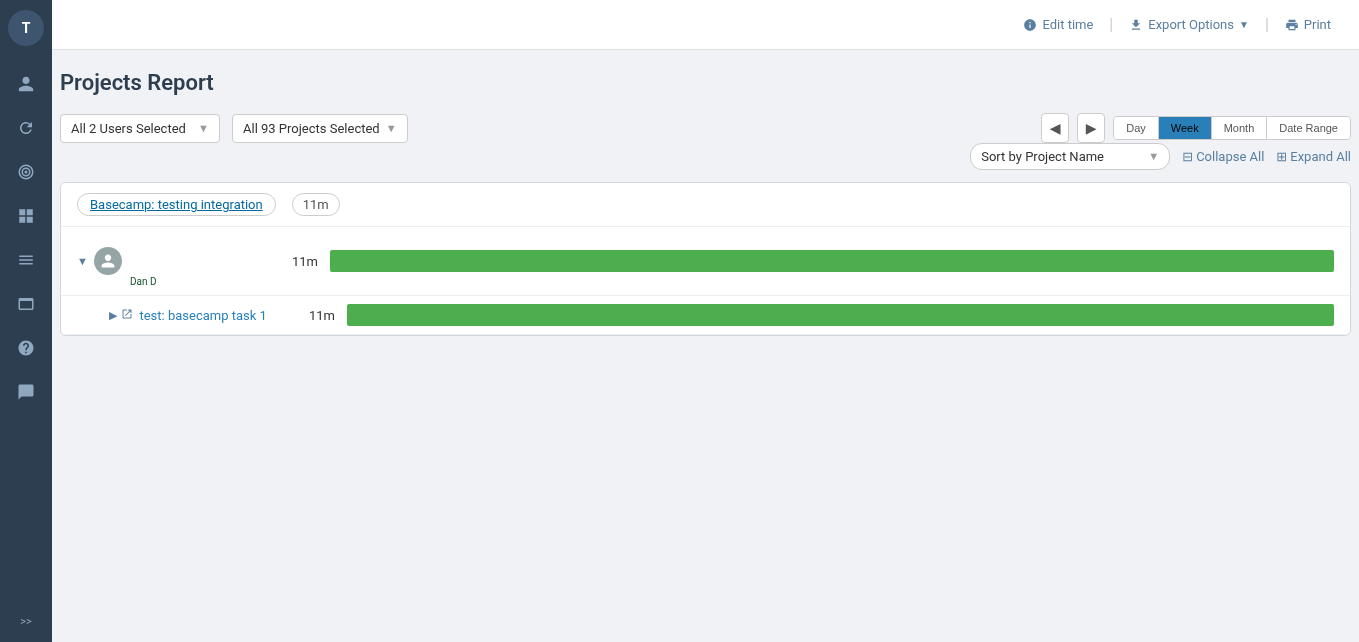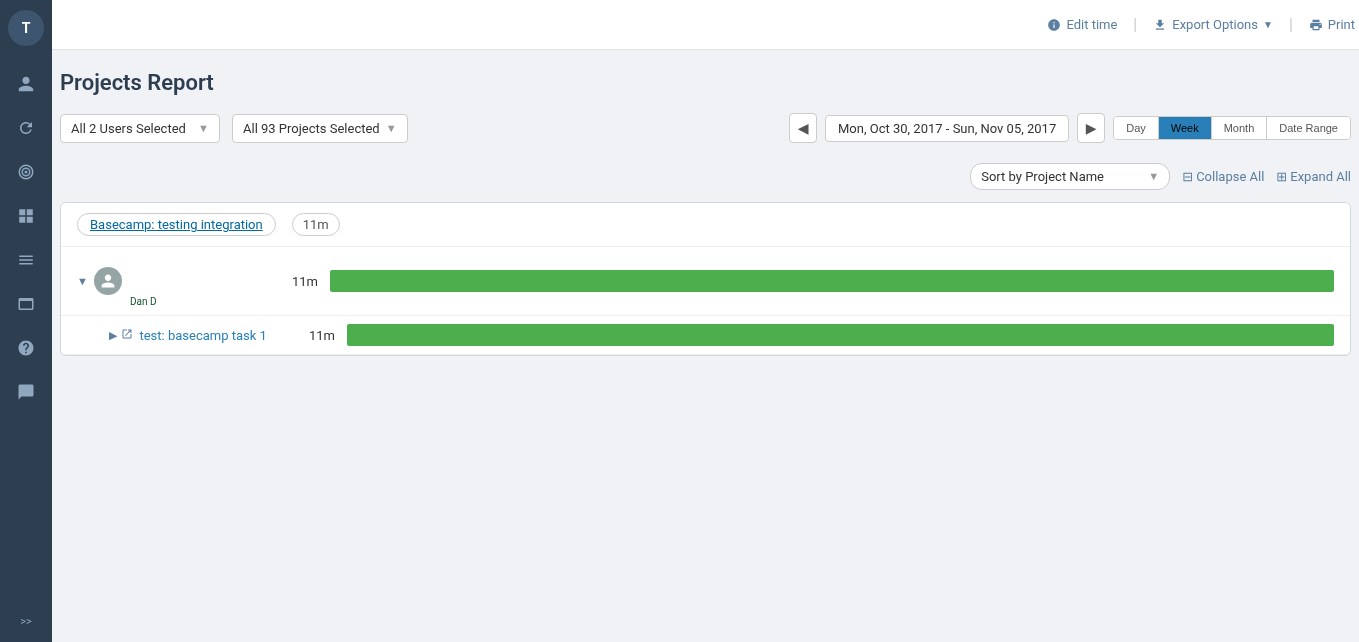--- a/index.html
+++ b/index.html
@@ -47,21 +47,21 @@
     .main {
       flex: 1;
       display: flex;
       flex-direction: column;
       overflow: hidden;
     }
 
     
     .topbar {
       background: white;
-      padding: 0 4px;
+      padding: 0 28px;
       height: 50px;
       display: flex;
       align-items: center;
       justify-content: flex-end;
       border-bottom: 1px solid #e0e0e0;
       gap: 16px;
     }
     .topbar-action {
       display: flex; align-items: center; gap: 5px;
       color: #5a7fa0; font-size: 13px; cursor: pointer;
@@ -81,21 +81,20 @@
       font-weight: 600;
       color: #2c3e50;
       margin-bottom: 18px;
     }
 
     
     .filter-row {
       display: flex;
       align-items: center;
       gap: 12px;
-      margin-bottom: 20px;
     }
 
     .dropdown-select {
       background: white;
       border: 1px solid #ccc;
       border-radius: 4px;
       padding: 6px 10px;
       font-size: 13px;
       color: #333;
       display: flex;
@@ -368,21 +367,20 @@
         <span>All 2 Users Selected</span>
         <span class="arrow">▼</span>
       </div>
       <div class="dropdown-select">
         <span>All 93 Projects Selected</span>
         <span class="arrow">▼</span>
       </div>
 
       <div class="date-nav">
         <div class="date-nav-btn">◀</div>
-        <div class="date-range-display">Mon, Oct 30, 2017 - Sun, Nov 05, 2017</div>
         <div class="date-nav-btn">▶</div>
         <div class="date-view-buttons">
           <button class="date-view-btn">Day</button>
           <button class="date-view-btn active">Week</button>
           <button class="date-view-btn">Month</button>
           <button class="date-view-btn">Date Range</button>
         </div>
       </div>
     </div>
 

